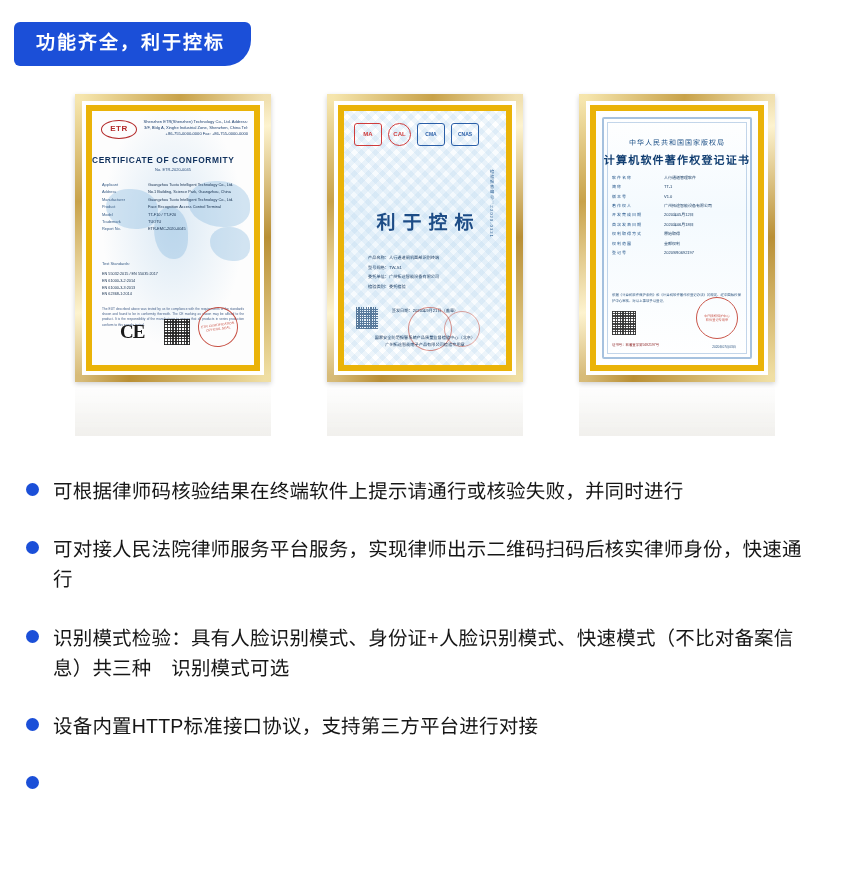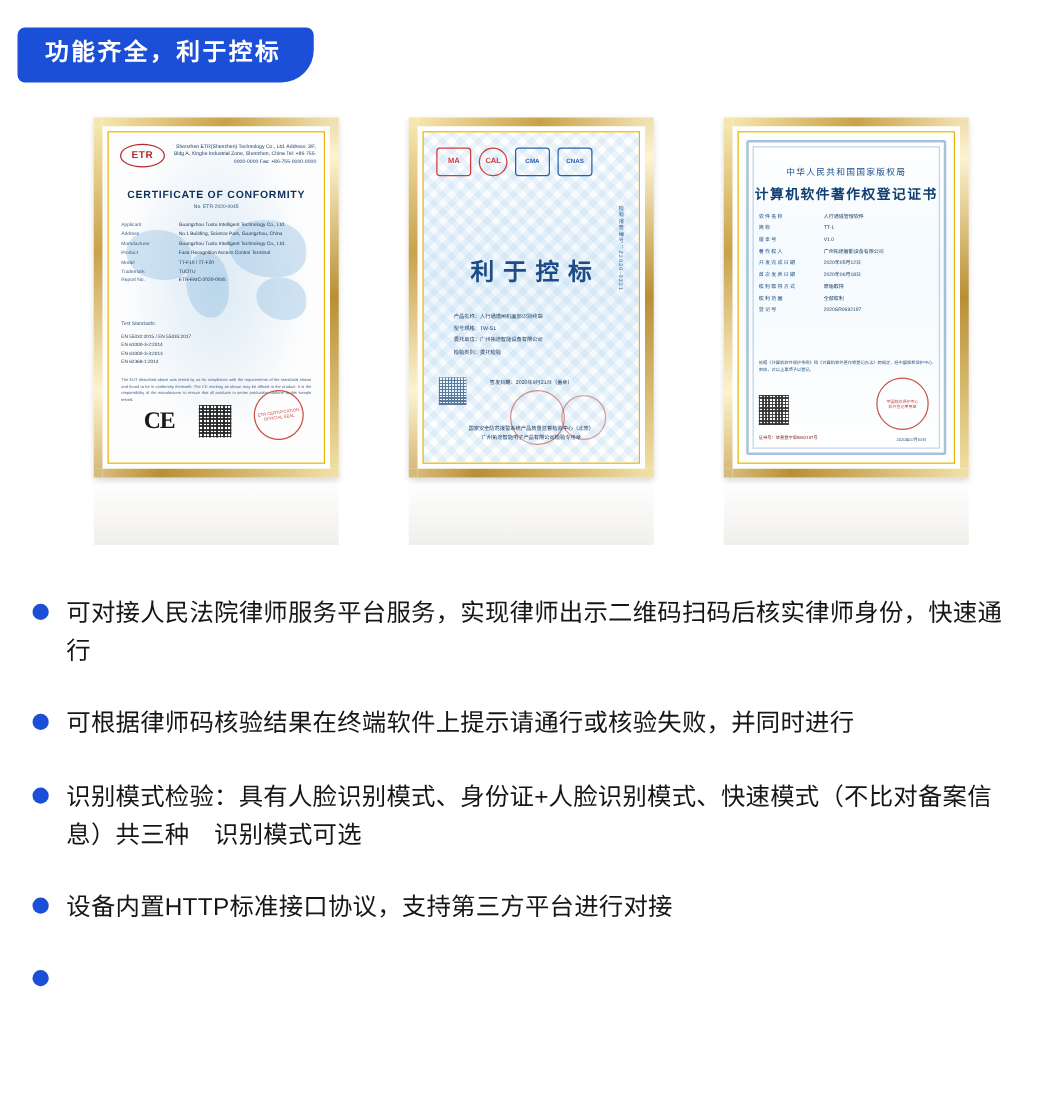--- a/index.html
+++ b/index.html
@@ -57,23 +57,23 @@
     height: 288px;
     box-sizing: border-box;
     border: 7px solid;
     border-image: linear-gradient(135deg, #f6e6ae 0%, #c8a24a 22%, #fdf3cf 46%, #b98f35 70%, #f0dfa4 100%) 1;
     background: #ffffff;
     box-shadow: 0 2px 5px rgba(0,0,0,0.18);
   }
   .cert-inner {
     position: absolute;
     inset: 4px;
-    border: 1px solid #eab308;
+    border: 6px solid #eab308;
     overflow: hidden;
-    background: #fef9c3;
+    background: #bef264;
   }
   .cert-reflection {
     width: 196px;
     height: 52px;
     margin-top: 2px;
     background: linear-gradient(to bottom, rgba(190,185,170,0.40), rgba(255,255,255,0));
     filter: blur(0.6px);
     transform: scaleY(-1);
     opacity: 0.55;
   }
@@ -108,21 +108,21 @@
     position: absolute;
     left: 48px; top: 8px; right: 6px;
     font-size: 4.1px;
     color: #1c3f6e;
     line-height: 1.45;
     text-align: right;
   }
   .c1-title {
     position: absolute;
     left: 0; right: 0; top: 44px;
-    text-align: center;
+    text-align: left;
     font-size: 8.4px;
     letter-spacing: 0.6px;
     color: #0e2f5c;
     font-weight: bold;
   }
   .c1-sub {
     position: absolute;
     left: 0; right: 0; top: 56px;
     text-align: center;
     font-size: 4px;
@@ -555,25 +555,25 @@
         </div>
       </div>
       <div class="cert-reflection"></div>
     </div>
 
   </div>
 
   <div class="features">
     <div class="feature">
       <div class="bullet"></div>
-      <div class="feature-text">可对接人民法院律师服务平台服务，实现律师出示二维码扫码后核实律师身份，快速通行</div>
+      <div class="feature-text">可根据律师码核验结果在终端软件上提示请通行或核验失败，并同时进行</div>
     </div>
     <div class="feature">
       <div class="bullet"></div>
-      <div class="feature-text">可根据律师码核验结果在终端软件上提示请通行或核验失败，并同时进行</div>
+      <div class="feature-text">可对接人民法院律师服务平台服务，实现律师出示二维码扫码后核实律师身份，快速通行</div>
     </div>
     <div class="feature">
       <div class="bullet"></div>
       <div class="feature-text">识别模式检验：具有人脸识别模式、身份证+人脸识别模式、快速模式（不比对备案信息）共三种　识别模式可选</div>
     </div>
     <div class="feature">
       <div class="bullet"></div>
       <div class="feature-text">设备内置HTTP标准接口协议，支持第三方平台进行对接</div>
     </div>
     <div class="feature">

